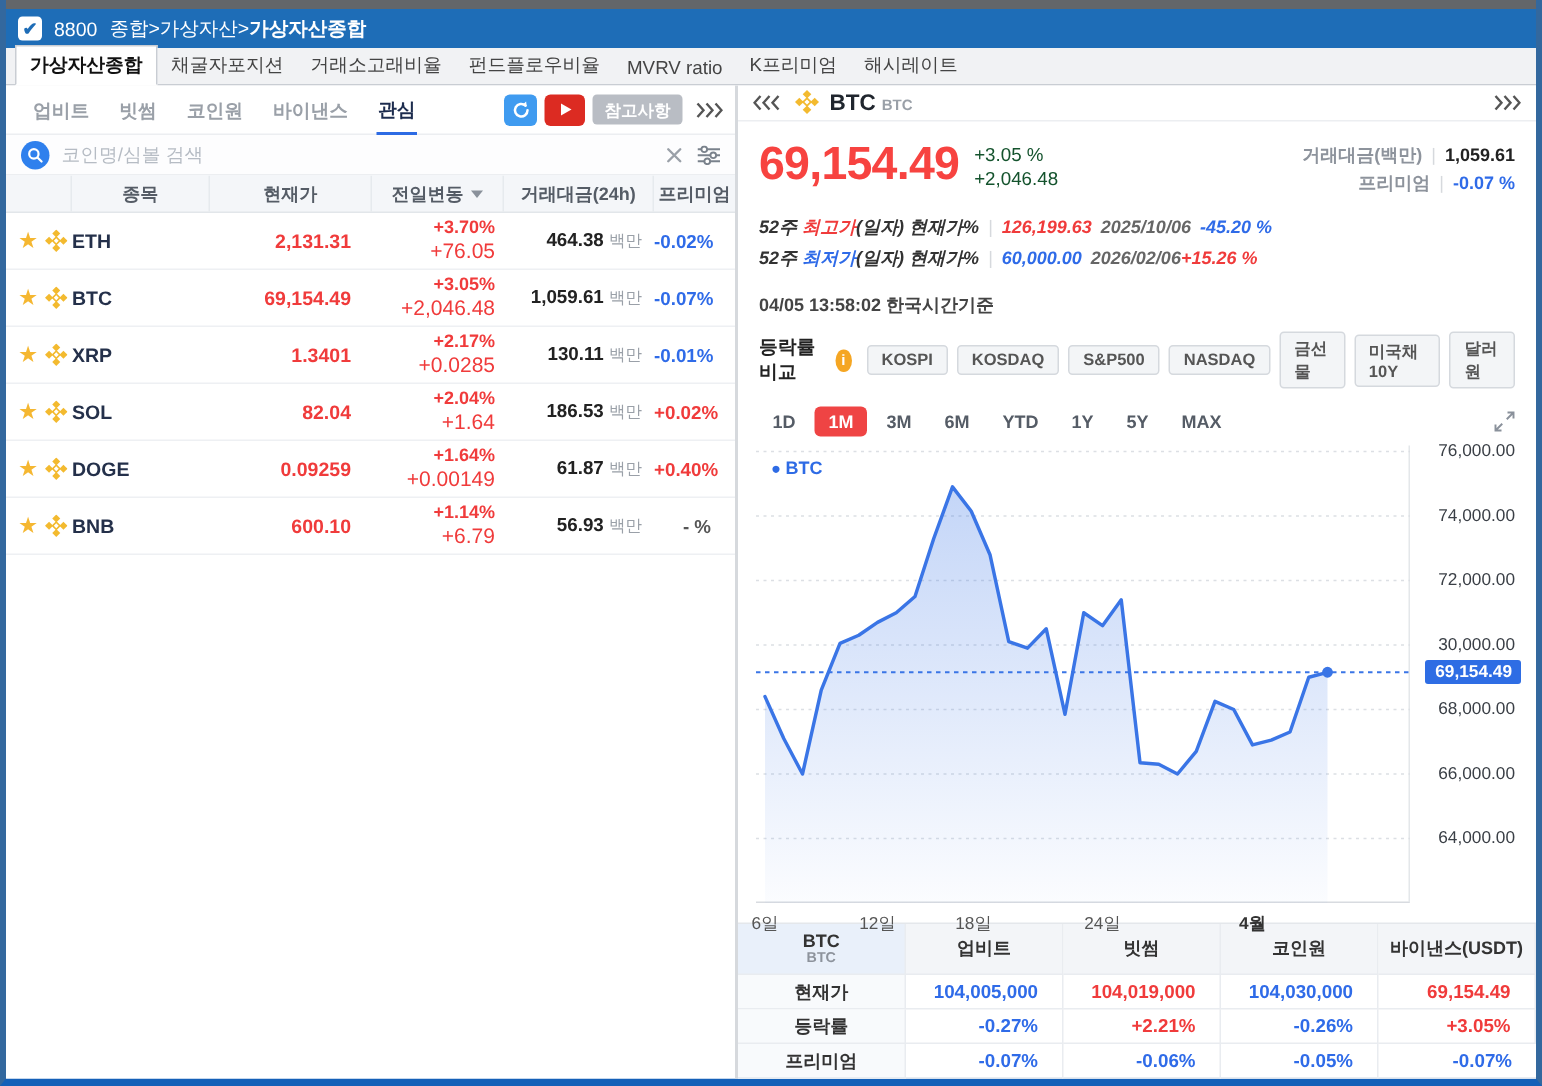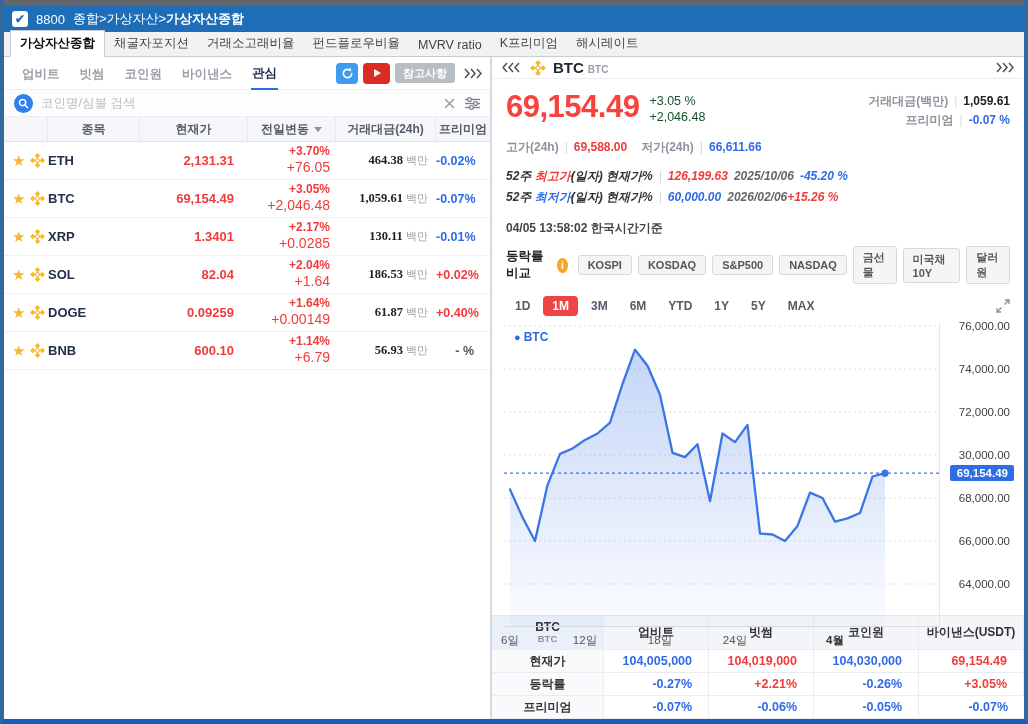--- a/index.html
+++ b/index.html
@@ -58,21 +58,21 @@
               border-top:5px solid #8a919b; margin-left:5px; }
   .t-row { display:grid; grid-template-columns:44px 92px 108px 88px 100px 1fr; height:38px; align-items:center;
            border-bottom:1px solid #eef0f3; }
   .cell-ico { display:flex; align-items:center; padding-left:8px; gap:5px; }
   .star { color:#f5b731; font-size:15px; line-height:1; }
   .coin-name { font-size:13px; font-weight:bold; color:#24304a; }
   .cell-price { text-align:right; padding-right:14px; font-size:13px; font-weight:bold; color:#f03b3b; }
   .cell-change { text-align:right; padding-right:6px; line-height:1.25; }
   .cell-change .pct { font-size:12px; font-weight:bold; color:#f03b3b; }
   .cell-change .abs { font-size:14px; color:#f03b3b; }
-  .cell-vol { text-align:right; padding-right:8px; font-size:12.5px; font-weight:bold; color:#222;font-family:Liberation Serif, serif; }
+  .cell-vol { text-align:right; padding-right:8px; font-size:12.5px; font-weight:bold; color:#222; }
   .cell-vol .unit { font-size:11px; font-weight:normal; color:#9aa0a8; }
   .cell-prem { text-align:right; padding-right:16px; font-size:12.5px; font-weight:bold; }
   .p-blue { color:#2f6be8; } .p-red { color:#f03b3b; } .p-flat { color:#555; }
 
   
   .rp-header { height:25px; display:flex; align-items:center; padding:0 10px; border-bottom:1px solid #eceef1; }
   .rp-title { font-size:15px; font-weight:bold; color:#20262e; margin-left:7px; }
   .rp-title-sub { font-size:10px; color:#9aa0a8; font-weight:bold; margin-left:4px; margin-top:4px; }
   .rp-sp { flex:1; }
 
@@ -409,28 +409,20 @@
             <div>+3.05 %</div>
             <div>+2,046.48</div>
           </div>
           <div class="stats-right">
             <div class="stat-line">
               <span class="lbl">거래대금(백만)</span><span class="bar">|</span><span class="val">1,059.61</span>
             </div>
             <div class="stat-line">
               <span class="lbl">프리미엄</span><span class="bar">|</span><span class="val blue">-0.07 %</span>
             </div>
-          </div>
-        </div>
-        <div class="hl-row">
-          <div class="hl-item">
-            <span class="lbl">고가(24h)</span><span class="bar">|</span><span class="val-hi">69,588.00</span>
-          </div>
-          <div class="hl-item">
-            <span class="lbl">저가(24h)</span><span class="bar">|</span><span class="val-lo">66,611.66</span>
           </div>
         </div>
       </div>
 
       <div class="w52">
         <div class="w52-line">
           <span>52주 </span><span class="key-hi">최고가</span><span>(일자) 현재가%</span><span class="bar">|</span><span class="v-hi">126,199.63</span><span class="date">2025/10/06</span><span class="pct-dn">-45.20 %</span>
         </div>
         <div class="w52-line">
           <span>52주 </span><span class="key-lo">최저가</span><span>(일자) 현재가%</span><span class="bar">|</span><span class="v-lo">60,000.00</span><span class="date">2026/02/06</span><span class="pct-up">+15.26 %</span>
@@ -495,21 +487,21 @@
             <div class="ylab" style="top: 90px;">72,000.00</div>
             <div class="ylab" style="top: 133px;">30,000.00</div>
             <div class="ylab" style="top: 176px;">68,000.00</div>
             <div class="ylab" style="top: 219px;">66,000.00</div>
             <div class="ylab" style="top: 262px;">64,000.00</div>
             <div class="cur-lab" style="top: 151.178px;">69,154.49</div>
           </div>
         <div class="xaxis" id="chart-xaxis">
             <div class="xlab" style="left: 6px;">6일</div>
             <div class="xlab" style="left: 81px;">12일</div>
-            <div class="xlab" style="left: 156px;">18일</div>
+            <div class="xlab" style="left: 145px;">18일</div>
             <div class="xlab" style="left: 231px;">24일</div>
             <div class="xlab bold" style="left: 331px;">4월</div>
           </div>
       </div>
 
       <div class="ftable">
         <div class="f-grid">
           <div class="f-cell f-head corner">
             <span>BTC</span>
               <span class="sub">BTC</span>

